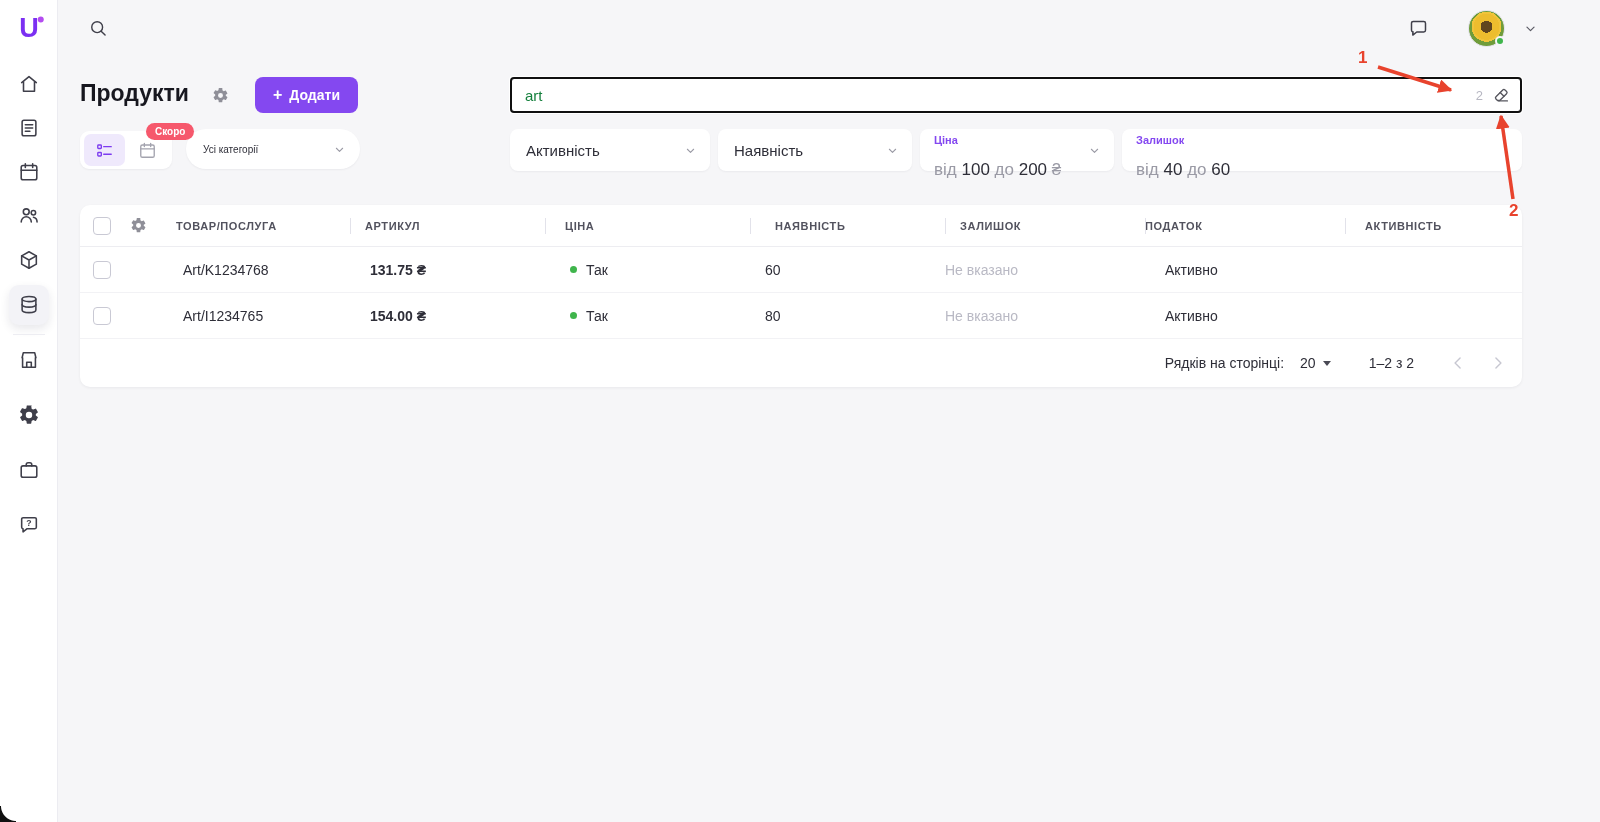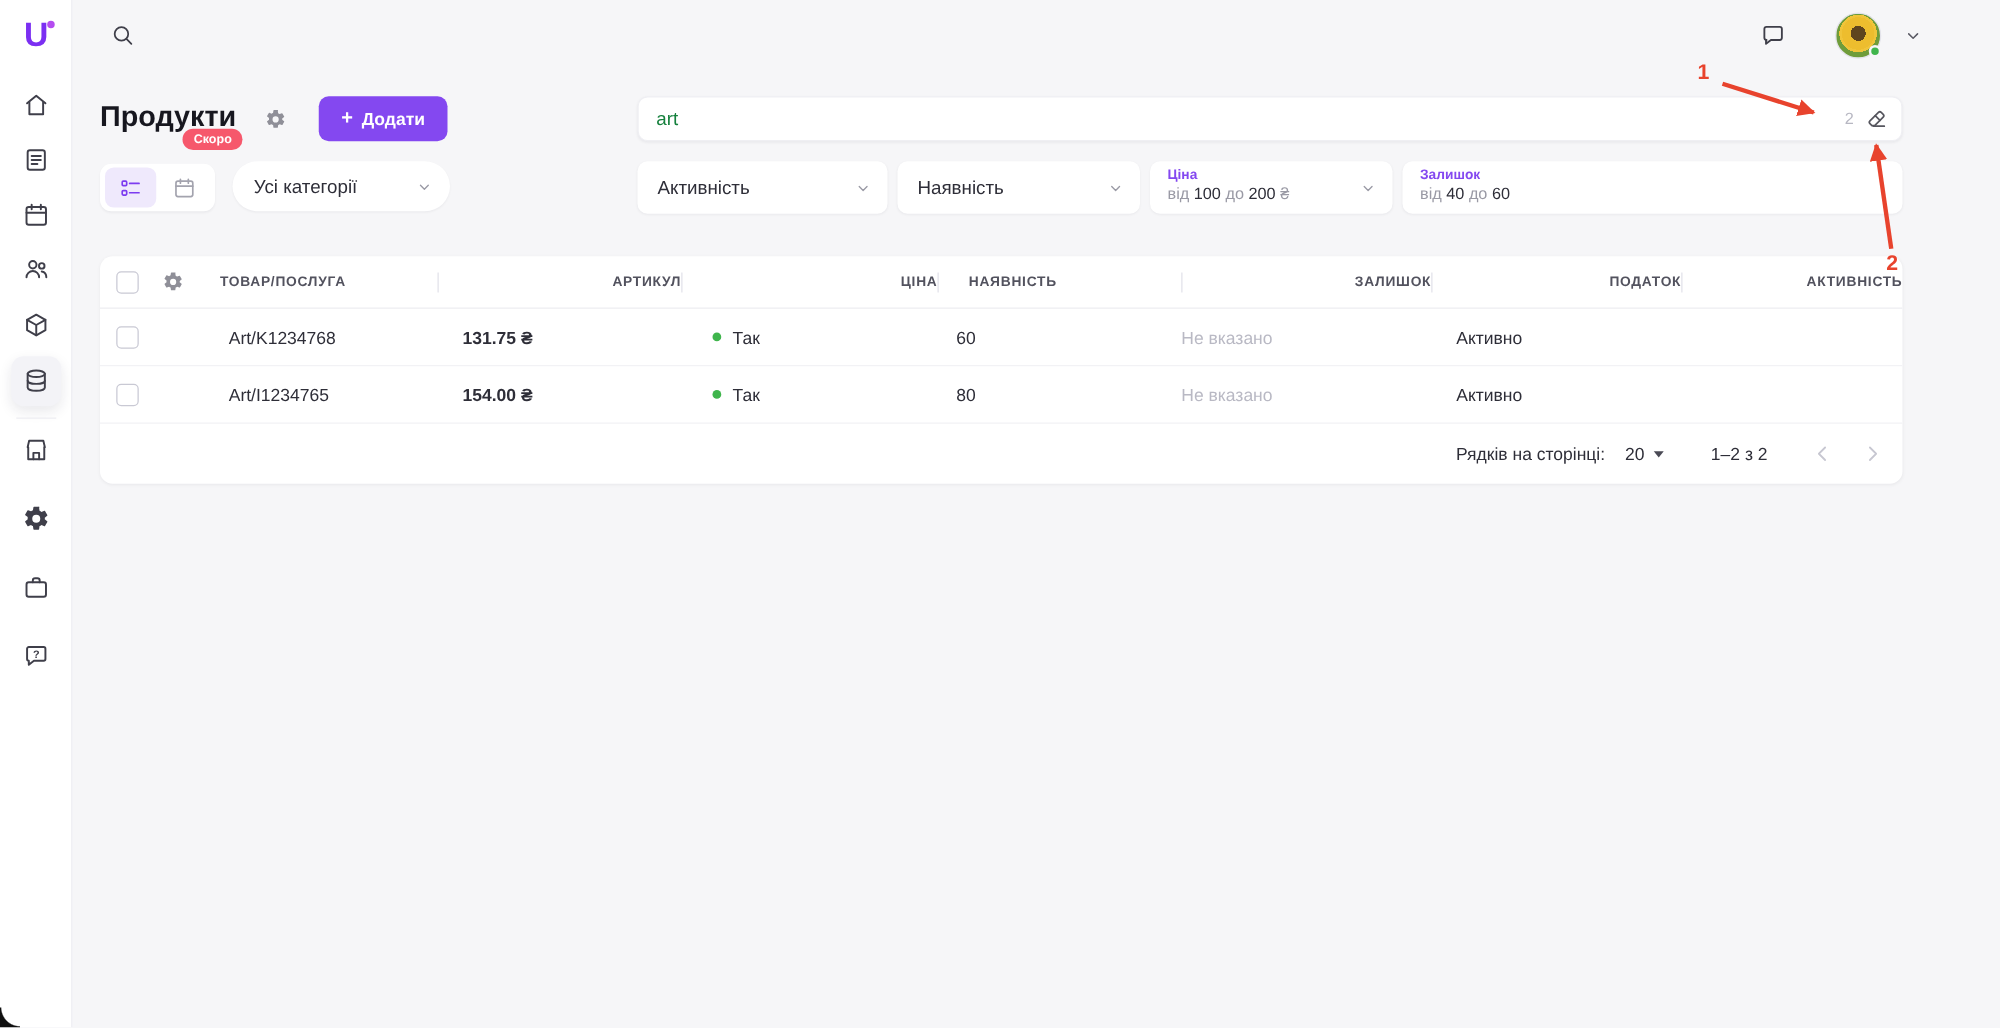--- a/index.html
+++ b/index.html
@@ -47,41 +47,41 @@
   .search-wrap input { width:100%; height:100%; border:none; background:transparent; padding:0 72px 0 14px; font-size:15px; color:#15803d; font-family:inherit; }
   .search-count { position:absolute; right:38px; top:50%; transform:translateY(-50%); font-size:13px; color:#b7b7c2; }
   .search-clear { position:absolute; right:10px; top:50%; transform:translateY(-50%); width:19px; height:19px; color:#56565e; cursor:pointer; }
 
   
   .view-toggle { position:absolute; left:80px; top:131px; width:92px; height:38px; background:#fff; border-radius:9px; box-shadow:0 1px 2px rgba(20,20,40,.05); display:flex; align-items:center; justify-content:space-around; padding:0 3px; }
   .vt-seg { width:41px; height:32px; border-radius:7px; display:flex; align-items:center; justify-content:center; cursor:pointer; }
   .vt-seg.active { background:#efe9fc; color:#7c3bf0; }
   .vt-seg.inactive { color:#a3a3ae; }
   .vt-seg .ic { width:19px; height:19px; }
-  .soon-badge { position:absolute; left:146px; top:103px; background:#f6586c; color:#fff; font-size:10px; font-weight:700; padding:3px 9px; border-radius:9px; z-index:5; }
+  .soon-badge { position:absolute; left:146px; top:123px; background:#f6586c; color:#fff; font-size:10px; font-weight:700; padding:3px 9px; border-radius:9px; z-index:5; }
   .category-select { position:absolute; left:186px; top:129px; width:174px; height:40px; background:#fff; border-radius:20px; box-shadow:0 1px 2px rgba(20,20,40,.05); display:flex; align-items:center; justify-content:space-between; padding:0 13px 0 17px; cursor:pointer; }
-  .category-select .lbl { font-size:15px; color:#2e2e38; }
+  .category-select .lbl { font-size:10px; color:#2e2e38; }
   .chev { width:15px; height:15px; color:#9a9aa5; }
 
   .filters { position:absolute; left:510px; top:129px; width:1012px; display:flex; gap:8px; }
   .fbox { background:#fff; border-radius:8px; box-shadow:0 1px 2px rgba(20,20,40,.05); height:42px; cursor:pointer; }
   .fselect { display:flex; align-items:center; justify-content:space-between; padding:0 12px 0 16px; }
   .fselect .lbl { font-size:15px; color:#2e2e38; }
   .frange { padding:5px 12px 0 14px; display:flex; justify-content:space-between; }
   .fr-label { font-size:11px; font-weight:600; color:#8448f0; }
-  .fr-line { margin-top:1px; font-size:13px; }
+  .fr-line { margin-top:14px; font-size:17px; }
   .fr-line .muted { color:#9a9aa5; }
   .fr-line .val { color:#2e2e38; }
   .frange .chev { margin-top:9px; }
 
   
   .table-card { position:absolute; left:80px; top:205px; width:1442px; background:#fff; border-radius:10px; box-shadow:0 1px 3px rgba(20,20,40,.06); overflow:hidden; }
   .tgrid { display:grid; grid-template-columns:88px 182px 195px 205px 195px 200px 200px 1fr; align-items:center; }
   .thead { height:42px; border-bottom:1px solid #ededf1; }
-  .th { position:relative; font-size:11px; font-weight:700; letter-spacing:.6px; color:#52525e; text-transform:uppercase;text-align:right; }
+  .th { position:relative; font-size:11px; font-weight:700; letter-spacing:.6px; color:#52525e; text-transform:uppercase; }
   .th.sep::before { content:""; position:absolute; left:0; top:50%; transform:translateY(-50%); width:1px; height:16px; background:#e2e2ea; }
   .tr { height:46px; border-bottom:1px solid #f2f2f5; font-size:14px; color:#2e2e38; }
   .c1 { display:flex; align-items:center; padding-left:13px; gap:19px; }
   .c2 { padding-left:8px; display:flex; align-items:center; }
   .c3 { padding-left:15px; }
   .c4 { padding-left:20px; }
   .c5 { padding-left:25px; display:flex; align-items:center; }
   .c6 { padding-left:15px; }
   .c7 { }
   .c8 { padding-left:20px; }

